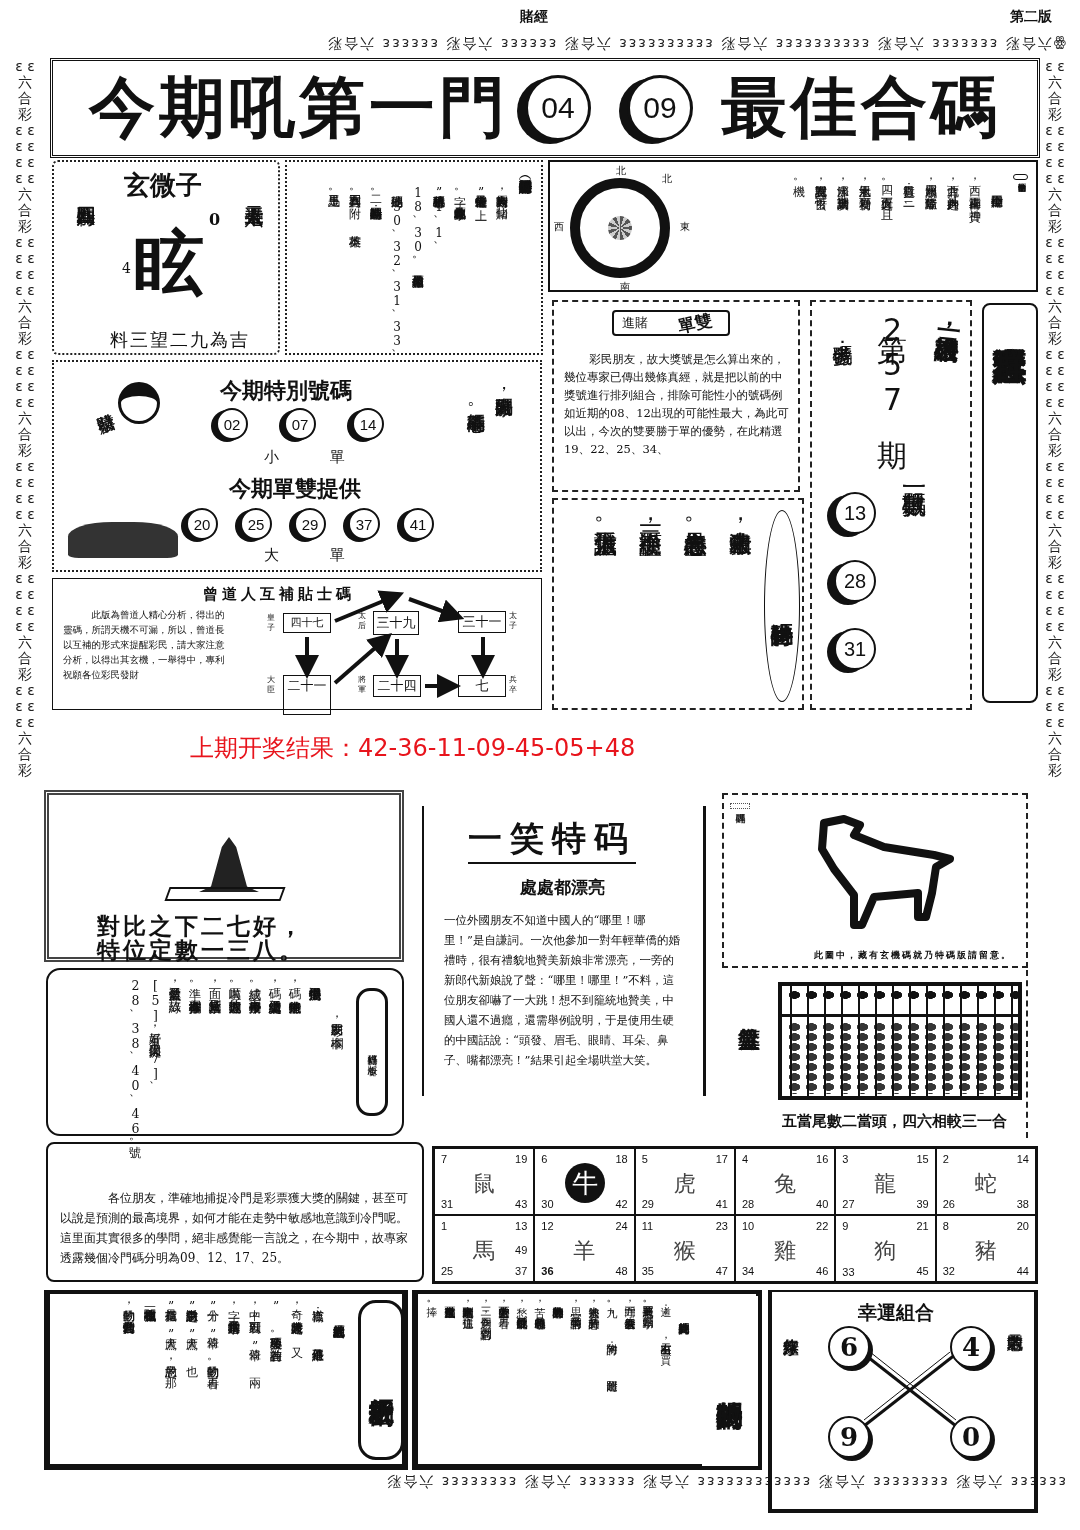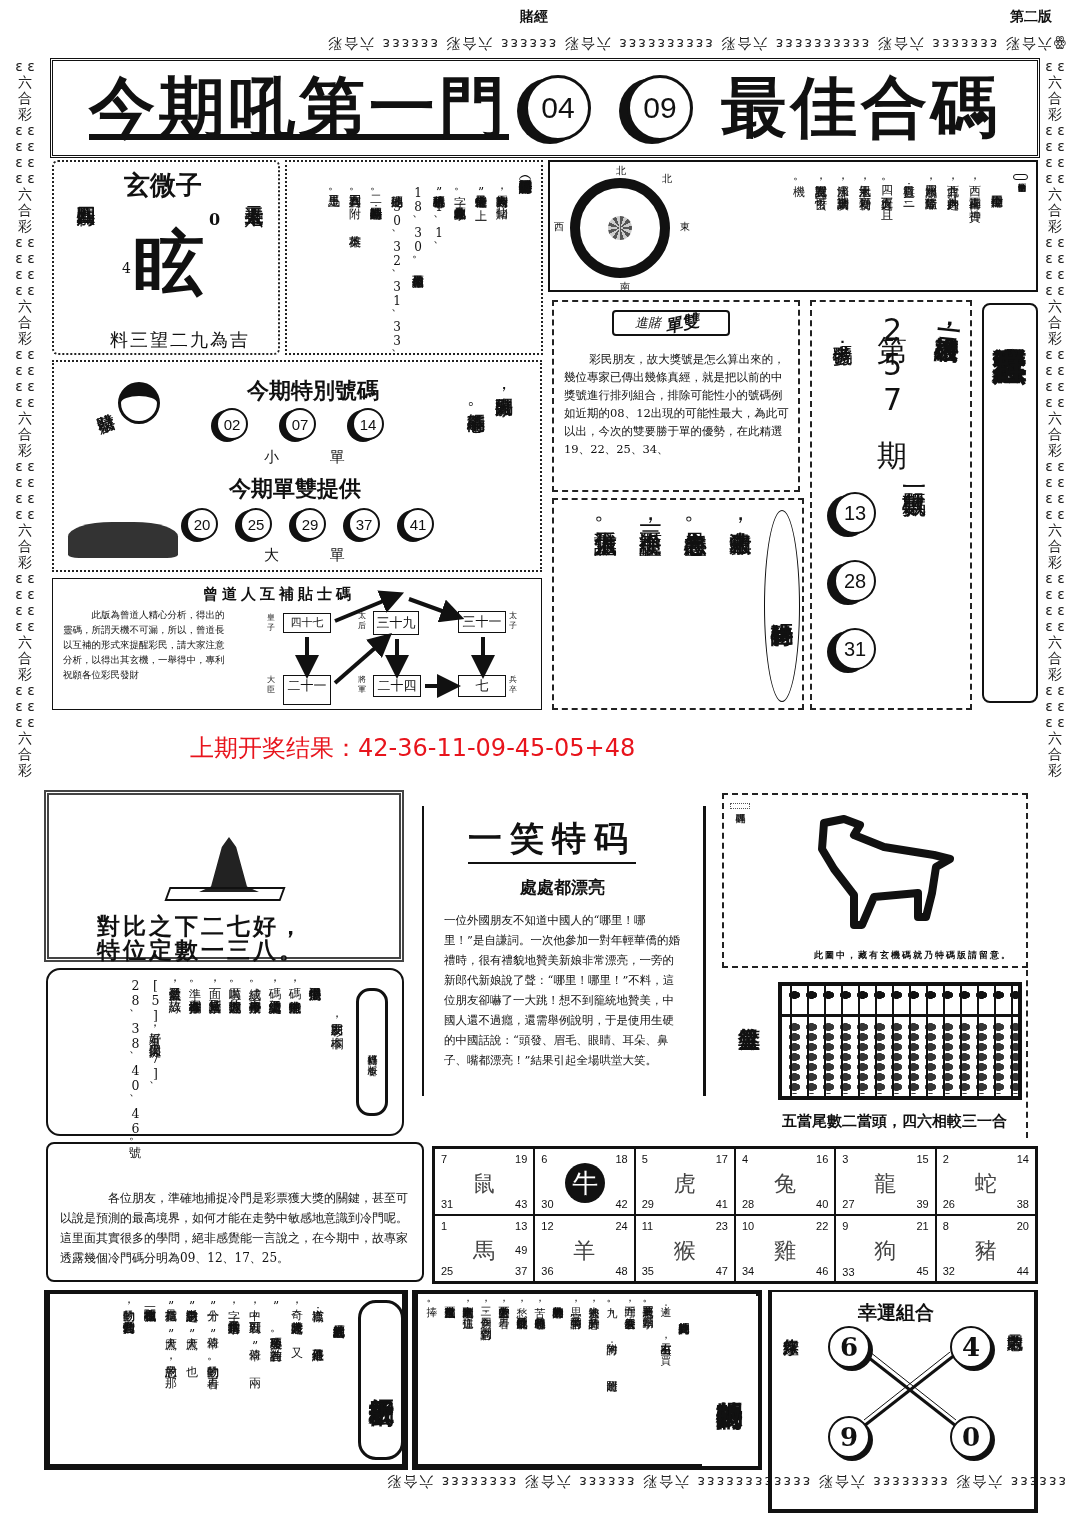--- a/index.html
+++ b/index.html
@@ -21,21 +21,21 @@
 
 <div class="abs bold" style="left:520px;top:8px;font-size:14px;font-family:'DejaVu Sans',sans-serif;">賭經</div>
 <div class="abs bold" style="left:1010px;top:8px;font-size:14px;font-family:'DejaVu Sans',sans-serif;">第二版</div>
 
 <div class="abs strip-h" style="left:14px;top:34px;width:1052px;height:18px;transform:rotate(180deg);">ꙮ六合彩 ɛɛɛɛɛɛɛ 六合彩 ɛɛɛɛɛɛɛɛɛɛ 六合彩 ɛɛɛɛɛɛɛɛɛɛ 六合彩 ɛɛɛɛɛɛ 六合彩 ɛɛɛɛɛɛ 六合彩</div>
 <div class="abs strip-v" style="left:14px;top:58px;width:22px;height:1410px;">ɛ ɛ 六 合 彩 ɛ ɛ ɛ ɛ ɛ ɛ ɛ ɛ 六 合 彩 ɛ ɛ ɛ ɛ ɛ ɛ ɛ ɛ 六 合 彩 ɛ ɛ ɛ ɛ ɛ ɛ ɛ ɛ 六 合 彩 ɛ ɛ ɛ ɛ ɛ ɛ ɛ ɛ 六 合 彩 ɛ ɛ ɛ ɛ ɛ ɛ ɛ ɛ 六 合 彩 ɛ ɛ ɛ ɛ ɛ ɛ 六 合 彩</div>
 <div class="abs strip-v" style="left:1044px;top:58px;width:22px;height:1410px;">ɛ ɛ 六 合 彩 ɛ ɛ ɛ ɛ ɛ ɛ ɛ ɛ 六 合 彩 ɛ ɛ ɛ ɛ ɛ ɛ ɛ ɛ 六 合 彩 ɛ ɛ ɛ ɛ ɛ ɛ ɛ ɛ 六 合 彩 ɛ ɛ ɛ ɛ ɛ ɛ ɛ ɛ 六 合 彩 ɛ ɛ ɛ ɛ ɛ ɛ ɛ ɛ 六 合 彩 ɛ ɛ ɛ ɛ ɛ ɛ 六 合 彩</div>
 <div class="abs strip-h" style="left:14px;top:1472px;width:1052px;height:18px;transform:rotate(180deg);">ɛɛɛɛɛɛ 六合彩 ɛɛɛɛɛɛɛɛ 六合彩 ɛɛɛɛɛɛɛɛɛɛɛɛ 六合彩 ɛɛɛɛɛɛ 六合彩 ɛɛɛɛɛɛɛɛ 六合彩</div>
 
 <div class="abs" style="left:50px;top:58px;width:990px;height:100px;border:3px double #111;display:flex;align-items:center;justify-content:center;gap:16px;">
-  <span class="bold" style="font-size:66px;letter-spacing:4px;text-decoration:underline;">今期吼第一門</span>
+  <span class="bold" style="font-size:66px;letter-spacing:4px;">今期吼第一門</span>
   <span class="ball" style="width:60px;height:60px;font-size:30px;border-width:3px;box-shadow:-8px 3px 0 #111;">04</span>
   <span class="ball" style="width:60px;height:60px;font-size:30px;border-width:3px;box-shadow:-8px 3px 0 #111;margin-left:20px;">09</span>
   <span class="bold" style="font-size:66px;letter-spacing:4px;margin-left:12px;">最佳合碼</span>
 </div>
 
 <div class="abs dot" style="left:52px;top:160px;width:228px;height:195px;border-radius:6px;">
   <div class="abs bold" style="left:70px;top:6px;font-size:26px;font-family:'DejaVu Sans',sans-serif;">玄微子</div>
   <div class="abs bold" style="left:80px;top:55px;font-size:70px;font-family:'DejaVu Sans',sans-serif;">眩</div>
   <div class="abs" style="left:155px;top:48px;font-size:16px;font-weight:bold;">0</div>
   <div class="abs" style="left:68px;top:98px;font-size:14px;">4</div>
@@ -82,42 +82,42 @@
     <span class="vt" style="font-size:12px;line-height:18px;">機。</span>
   </div>
 </div>
 
 <div class="abs dot" style="left:52px;top:360px;width:490px;height:212px;">
   <div class="abs" style="left:14px;top:20px;width:110px;height:180px;">
     <div class="abs" style="left:50px;top:0;width:42px;height:42px;border-radius:50%;border:3px solid #111;border-top-width:14px;"></div>
     <div class="abs" style="left:0;top:140px;width:110px;height:36px;background:#333;border-radius:40% 40% 10% 10%;"></div>
     <div class="abs vt" style="left:20px;top:20px;font-size:18px;line-height:20px;transform:rotate(-20deg);">恭禧發財</div>
   </div>
-  <div class="abs bold" style="left:193px;top:14px;font-size:22px;font-family:Liberation Sans, sans-serif;">今期特別號碼</div>
+  <div class="abs bold" style="left:166px;top:14px;font-size:22px;font-family:Liberation Sans, sans-serif;">今期特別號碼</div>
   <div class="abs" style="left:162px;top:46px;display:flex;gap:36px;">
     <span class="ball" style="width:28px;height:28px;font-size:15px;">02</span>
     <span class="ball" style="width:28px;height:28px;font-size:15px;">07</span>
     <span class="ball" style="width:28px;height:28px;font-size:15px;">14</span>
   </div>
   <div class="abs" style="left:210px;top:86px;font-size:15px;word-spacing:46px;">小 單</div>
   <div class="abs bold" style="left:175px;top:112px;font-size:22px;font-family:'DejaVu Sans',sans-serif;">今期單雙提供</div>
   <div class="abs" style="left:132px;top:146px;display:flex;gap:22px;">
     <span class="ball" style="width:28px;height:28px;font-size:15px;">20</span>
     <span class="ball" style="width:28px;height:28px;font-size:15px;">25</span>
     <span class="ball" style="width:28px;height:28px;font-size:15px;">29</span>
     <span class="ball" style="width:28px;height:28px;font-size:15px;">37</span>
     <span class="ball" style="width:28px;height:28px;font-size:15px;">41</span>
   </div>
   <div class="abs" style="left:210px;top:184px;font-size:15px;word-spacing:46px;">大 單</div>
   <div class="abs vt" style="left:440px;top:22px;font-size:18px;line-height:20px;">開出好碼人家發，</div>
   <div class="abs vt" style="left:412px;top:38px;font-size:18px;line-height:20px;">細心能看千萬碼。</div>
 </div>
 
 <div class="abs dash" style="left:552px;top:300px;width:248px;height:192px;">
-  <div class="abs" style="left:58px;top:8px;width:118px;height:26px;border:2px solid #111;border-radius:4px;display:flex;align-items:center;gap:4px;padding-left:21px;font-style:italic;">
+  <div class="abs" style="left:58px;top:8px;width:118px;height:26px;border:2px solid #111;border-radius:4px;display:flex;align-items:center;gap:30px;padding-left:8px;">
     <span style="font-size:13px;">進賭</span>
     <span class="bold" style="font-size:17px;transform:rotate(-12deg);display:inline-block;">單雙</span>
   </div>
   <div class="abs" style="left:10px;top:48px;width:228px;font-size:11.5px;line-height:18px;text-indent:2.2em;">彩民朋友，故大獎號是怎么算出來的，幾位專家已傳出幾條真經，就是把以前的中獎號進行排列組合，排除可能性小的號碼例如近期的08、12出現的可能性最大，為此可以出，今次的雙要勝于單的優勢，在此精選19、22、25、34、</div>
 </div>
 
 <div class="abs dash" style="left:810px;top:300px;width:162px;height:410px;">
   <div class="abs vt bold" style="right:8px;top:16px;font-size:24px;line-height:26px;transform:rotate(6deg);">一語破天機，</div>
   <div class="abs vt" style="left:64px;top:10px;font-size:30px;line-height:32px;font-family:'DejaVu Sans',sans-serif;text-orientation:upright;">第257期</div>
   <div class="abs vt" style="left:20px;top:28px;font-size:20px;line-height:22px;">參考號碼：</div>
@@ -147,21 +147,21 @@
 
 <div class="abs solid" style="left:52px;top:578px;width:490px;height:132px;border-width:1px;">
   <div class="abs bold" style="left:150px;top:6px;font-size:15px;letter-spacing:4px;">曾道人互補貼士碼</div>
   <div class="abs" style="left:10px;top:28px;width:168px;font-size:9.5px;line-height:15px;text-indent:3em;">此版為曾道人精心分析，得出的靈碼，所謂天機不可漏，所以，曾道長以互補的形式來提醒彩民，請大家注意分析，以得出其玄機，一舉得中，專利祝願各位彩民發財</div>
   <div class="abs solid" style="left:230px;top:34px;width:48px;height:20px;border-width:1px;font-size:11px;text-align:center;line-height:18px;">四十七</div>
   <div class="abs" style="left:214px;top:34px;font-size:8px;width:12px;line-height:10px;">皇子</div>
   <div class="abs solid" style="left:320px;top:32px;width:46px;height:24px;border-width:1px;font-size:13px;text-align:center;line-height:22px;">三十九</div>
   <div class="abs" style="left:305px;top:32px;font-size:8px;width:12px;line-height:10px;">太后</div>
   <div class="abs solid" style="left:405px;top:32px;width:48px;height:22px;border-width:1px;font-size:13px;text-align:center;line-height:20px;">三十一</div>
   <div class="abs" style="left:456px;top:32px;font-size:8px;width:12px;line-height:10px;">太子</div>
-  <div class="abs solid" style="left:230px;top:96px;width:48px;height:30px;border-width:1px;font-size:13px;text-align:center;line-height:20px;">二十一</div>
+  <div class="abs solid" style="left:230px;top:96px;width:48px;height:40px;border-width:1px;font-size:13px;text-align:center;line-height:20px;">二十一</div>
   <div class="abs" style="left:214px;top:96px;font-size:8px;width:12px;line-height:10px;">大臣</div>
   <div class="abs solid" style="left:320px;top:96px;width:48px;height:22px;border-width:1px;font-size:13px;text-align:center;line-height:20px;">二十四</div>
   <div class="abs" style="left:305px;top:96px;font-size:8px;width:12px;line-height:10px;">將軍</div>
   <div class="abs solid" style="left:405px;top:96px;width:48px;height:22px;border-width:1px;font-size:13px;text-align:center;line-height:20px;">七</div>
   <div class="abs" style="left:456px;top:96px;font-size:8px;width:12px;line-height:10px;">兵卒</div>
   <svg class="abs" style="left:0;top:0;" width="490" height="132" viewBox="0 0 490 132">
     <defs>
         <marker id="ah" markerWidth="6" markerHeight="6" refX="3" refY="3" orient="auto">
           <path d="M0,0 L6,3 L0,6 z" fill="#111"></path>
         </marker>
@@ -285,21 +285,21 @@
       <span class="n" style="left:6px;top:4px;">1</span>
       <span class="n" style="right:6px;top:4px;">13</span>
       <span class="n" style="left:6px;bottom:4px;">25</span>
       <span class="n" style="right:6px;bottom:4px;">37</span>
       <span class="n" style="right:6px;top:28px;">49</span>
       <span class="abs" style="left:38px;top:20px;font-size:22px;color:#444;">馬</span>
     </div>
   <div class="cell">
       <span class="n" style="left:6px;top:4px;">12</span>
       <span class="n" style="right:6px;top:4px;">24</span>
-      <span class="n" style="left:6px;bottom:4px;">36</span>
+      <span class="n" style="left:6px;bottom:4px;font-weight:bold;">36</span>
       <span class="n" style="right:6px;bottom:4px;">48</span>
       <span class="abs" style="left:38px;top:20px;font-size:22px;color:#444;">羊</span>
     </div>
   <div class="cell">
       <span class="n" style="left:6px;top:4px;">11</span>
       <span class="n" style="right:6px;top:4px;">23</span>
       <span class="n" style="left:6px;bottom:4px;">35</span>
       <span class="n" style="right:6px;bottom:4px;">47</span>
       <span class="abs" style="left:38px;top:20px;font-size:22px;color:#444;">猴</span>
     </div>

